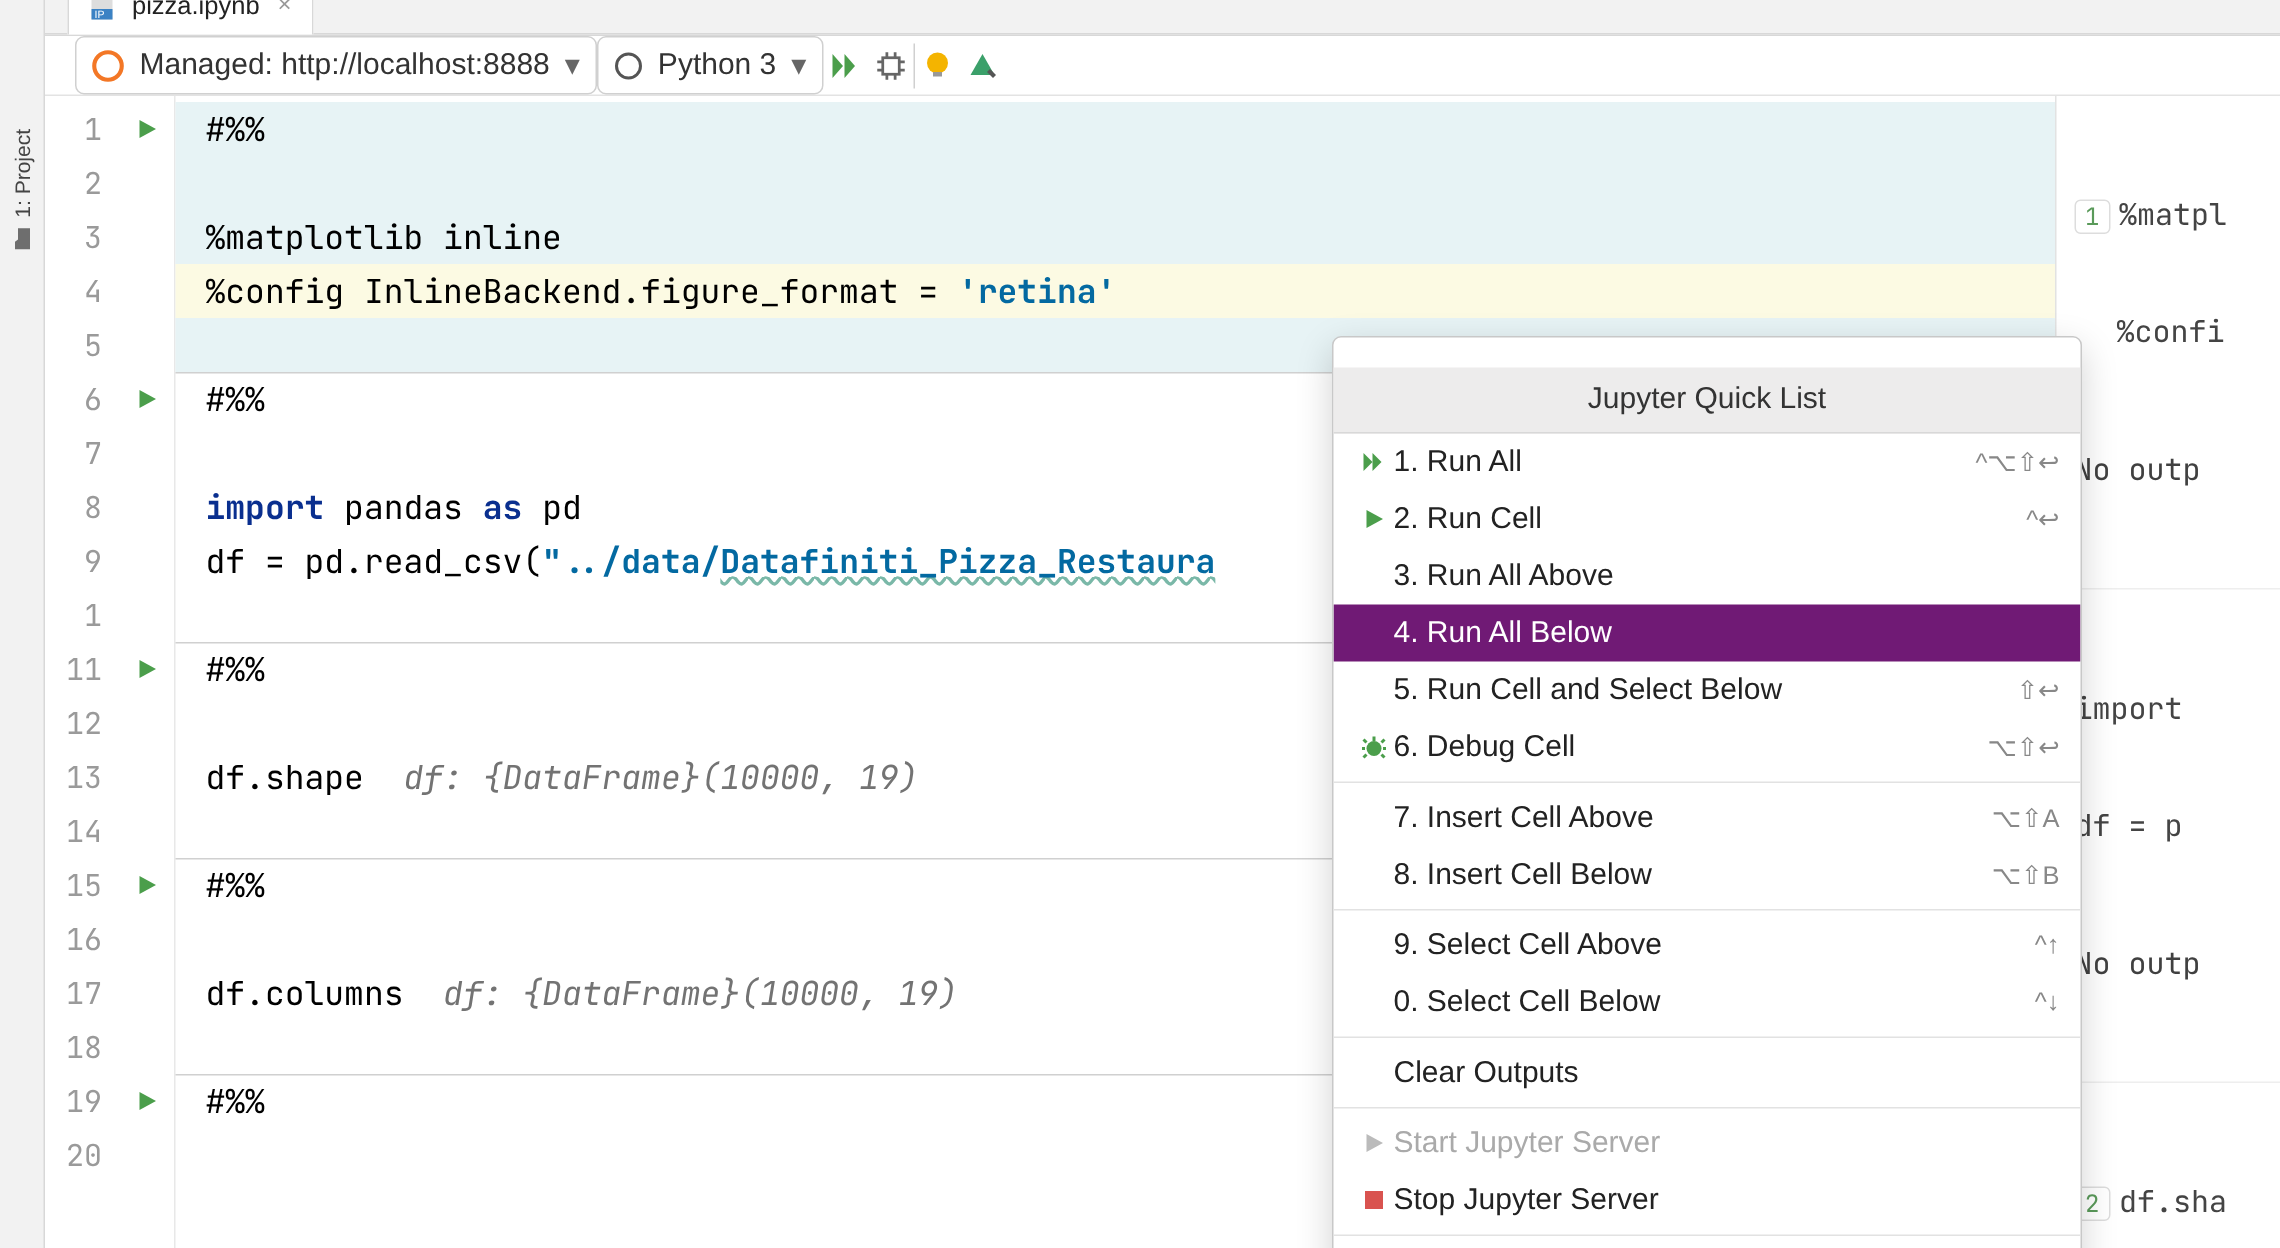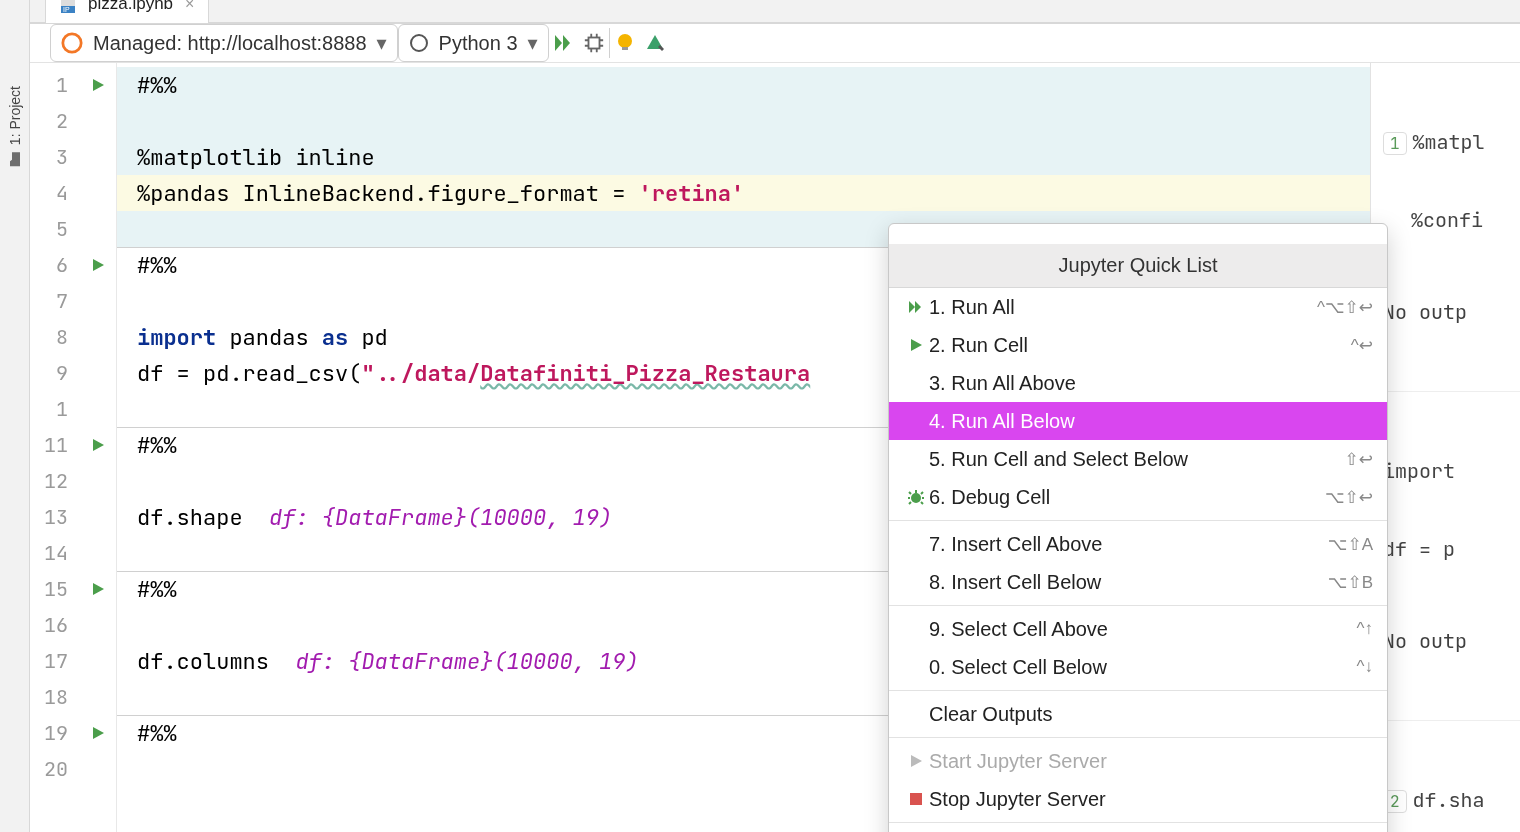--- a/index.html
+++ b/index.html
@@ -93,23 +93,23 @@
   font-family: "JetBrains Mono","Menlo","Consolas",monospace;
   font-size: 22px;
   padding-top: 4px;
   position: relative;
   border-left: 1px solid #e8e8e8;
 }
 .crow { height: 36px; display: flex; align-items: center; padding-left: 20px; white-space: pre; position: relative; }
 .crow.highlight-cell { background: #e7f3f5; }
 .crow.highlight-line { background: #fcfae3; }
 .kw { color: #0a2f8f; font-weight: 700; }
-.str { color: #be185d; font-weight: 700; }
+.str { color: #0369a1; font-weight: 700; }
 .str .ul { text-decoration: underline wavy #7ab8a8; }
-.hint { color: #a21caf; font-style: italic; }
+.hint { color: #737373; font-style: italic; }
 .yellow-sq { position: absolute; top: 8px; right: 12px; width: 16px; height: 16px; background: #ffd54f; }
 .ql-popup {
   position: absolute;
   top: 160px;
   left: 858px;
   width: 500px;
   background: #fff;
   border: 1px solid #c8c8c8;
   border-radius: 6px;
   box-shadow: 0 8px 24px rgba(0,0,0,.18);
@@ -126,21 +126,21 @@
   margin-top: 20px;
 }
 .ql-item {
   display: flex;
   align-items: center;
   padding: 6px 14px;
   font-size: 20px;
   color: #222;
   height: 38px;
 }
-.ql-item.sel { background: #d946ef; color: #fff; align-items: center; }
+.ql-item.sel { background: #701a75; color: #fff; align-items: center; }
 .ql-item .qicon { width: 26px; display: flex; align-items: center; justify-content: center; }
 .ql-label { flex: 1; }
 .ql-short { font-size: 17px; color: #888; font-family: -apple-system, sans-serif; }
 .ql-item.disabled { color: #aaa; }
 .ql-sep { height: 1px; background: #e2e2e2; margin: 4px 0; }
 .right-panel {
   width: 150px;
   border-left: 1px solid #e2e2e2;
   font-family: "JetBrains Mono","Menlo",monospace;
   font-size: 20px;
@@ -297,21 +297,21 @@
             </svg>
           </div>
         <div class="runrow"></div>
       </div>
 
       <div class="code">
         <div class="yellow-sq"></div>
         <div class="crow highlight-cell"><span>#%%</span></div>
         <div class="crow highlight-cell"></div>
         <div class="crow highlight-cell"><span>%matplotlib inline</span></div>
-        <div class="crow highlight-line"><span>%pandas InlineBackend.figure_format = </span><span class="str">'retina'</span></div>
+        <div class="crow highlight-line"><span>%config InlineBackend.figure_format = </span><span class="str">'retina'</span></div>
         <div class="crow highlight-cell"></div>
         <div class="crow" style="border-top:1px solid #d0d0d0;"><span>#%%</span></div>
         <div class="crow"></div>
         <div class="crow"><span class="kw">import</span><span> pandas </span><span class="kw">as</span><span> pd</span></div>
         <div class="crow"><span>df = pd.read_csv(</span><span class="str"><span>"../data/</span><span class="ul">Datafiniti_Pizza_Restaura</span></span></div>
         <div class="crow"></div>
         <div class="crow" style="border-top:1px solid #d0d0d0;"><span>#%%</span></div>
         <div class="crow"></div>
         <div class="crow"><span>df.shape  </span><span class="hint">df: {DataFrame}(10000, 19)</span></div>
         <div class="crow"></div>

